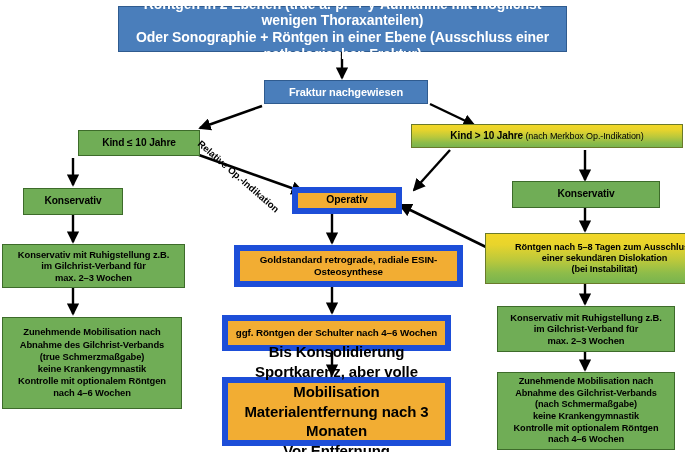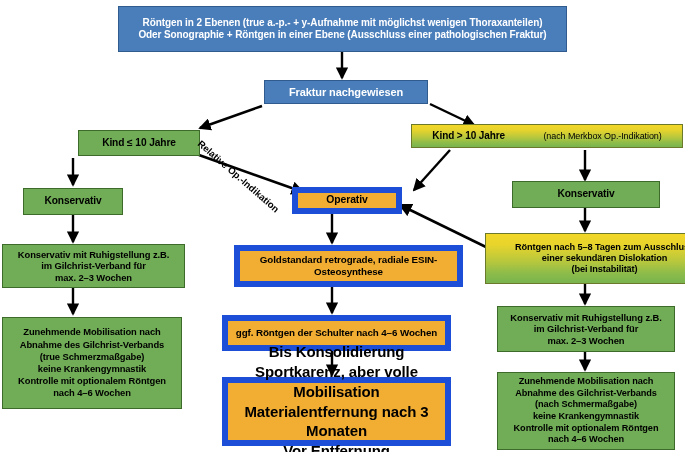--- a/index.html
+++ b/index.html
@@ -56,21 +56,20 @@
   .node.gradient {
     background: linear-gradient(180deg, #f2d727 0%, #e8d42c 22%, #b9c83c 55%, #8dbc4a 80%, #79b44f 100%);
     border: 1px solid #6a7a2a;
     color: #000000;
   }
   .node .inner {
     width: 100%;
   }
   .lbl-light {
     font-weight: normal;
-    padding-left: 36px;
   }
   .diag-label {
     position: absolute;
     font-weight: bold;
     color: #000000;
     white-space: nowrap;
     transform-origin: left top;
   }
 </style>
 </head>
@@ -111,21 +110,21 @@
 
     <line x1="332" y1="287" x2="332" y2="313" stroke="#000000" stroke-width="2.4" marker-end="url(#ah)"></line>
 
     <line x1="332" y1="351" x2="332" y2="375" stroke="#000000" stroke-width="2.4" marker-end="url(#ah)"></line>
 
     <line x1="585" y1="284" x2="585" y2="304" stroke="#000000" stroke-width="2.4" marker-end="url(#ah)"></line>
 
     <line x1="585" y1="352" x2="585" y2="370" stroke="#000000" stroke-width="2.4" marker-end="url(#ah)"></line>
   </svg>
 
-  <div class="node blue" style="left:118px; top:6px; width:449px; height:46px; font-size:10px;">
+  <div class="node blue" style="left:118px; top:6px; width:449px; height:46px; font-size:14px;">
     <div class="inner">
       <div>Röntgen in 2 Ebenen (true a.-p.- + y-Aufnahme mit möglichst wenigen Thoraxanteilen)</div>
       <div>Oder Sonographie + Röntgen in einer Ebene (Ausschluss einer pathologischen Fraktur)</div>
     </div>
   </div>
 
   <div class="node blue" style="left:264px; top:80px; width:164px; height:24px; font-size:11px;">
     <div class="inner">
       <div>Fraktur nachgewiesen</div>
     </div>

